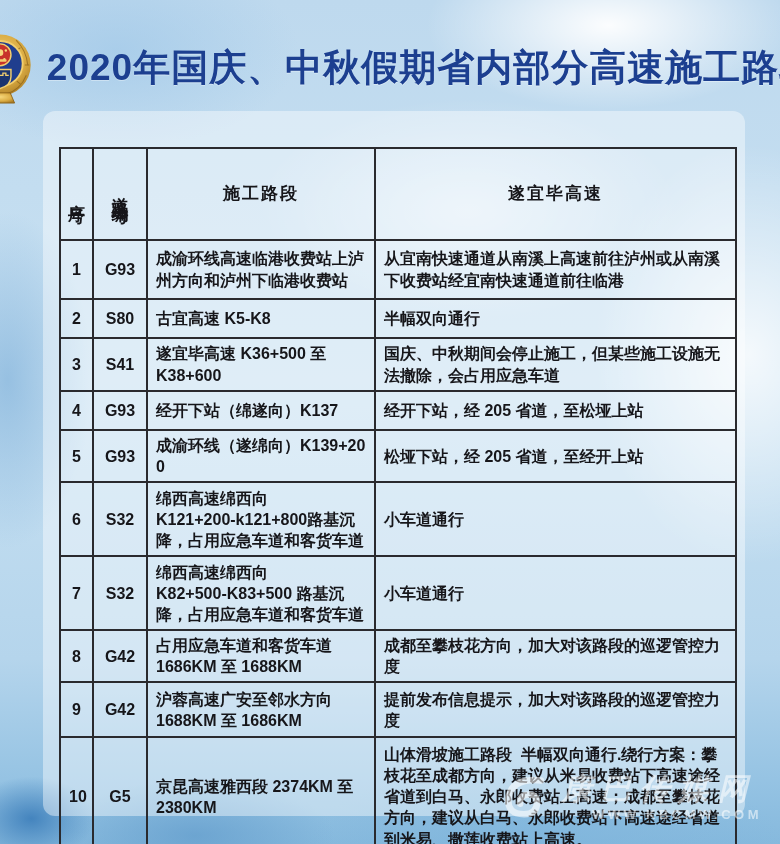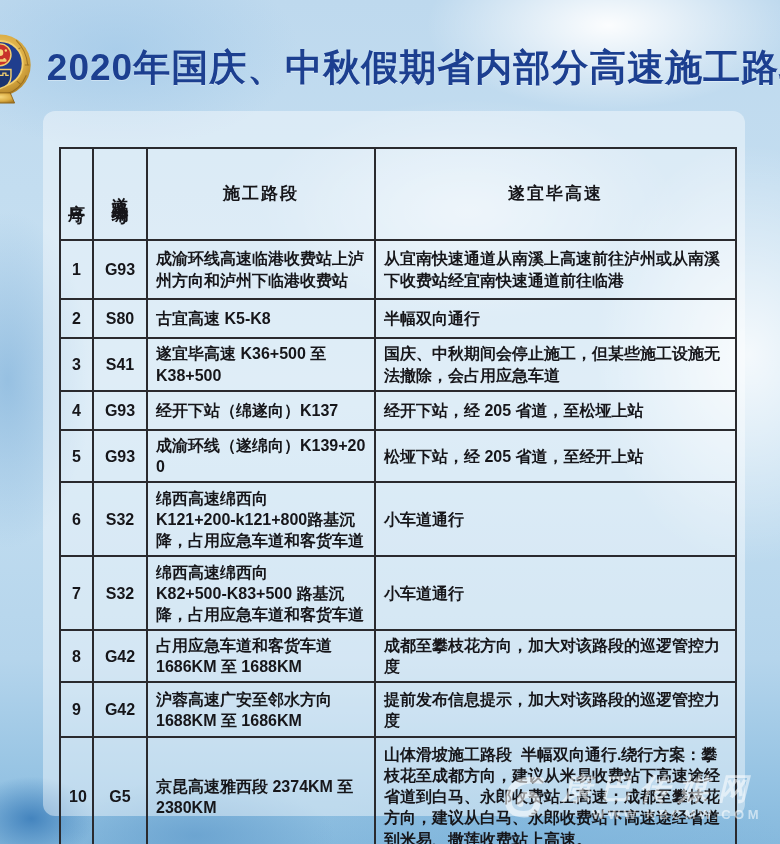--- a/index.html
+++ b/index.html
@@ -160,21 +160,21 @@
       <td class="idx">2</td>
       <td class="code">S80</td>
       <td class="sec">古宜高速 K5-K8</td>
       <td class="det">半幅双向通行</td>
     </tr>
 
     <tr class="r3">
       <td class="idx">3</td>
       <td class="code">S41</td>
       <td class="sec">遂宜毕高速 K36+500 至
-K38+500</td>
+K38+600</td>
       <td class="det">国庆、中秋期间会停止施工，但某些施工设施无法撤除，会占用应急车道</td>
     </tr>
 
     <tr class="r4">
       <td class="idx">4</td>
       <td class="code">G93</td>
       <td class="sec">经开下站（绵遂向）K137</td>
       <td class="det">经开下站，经 205 省道，至松垭上站</td>
     </tr>
 

